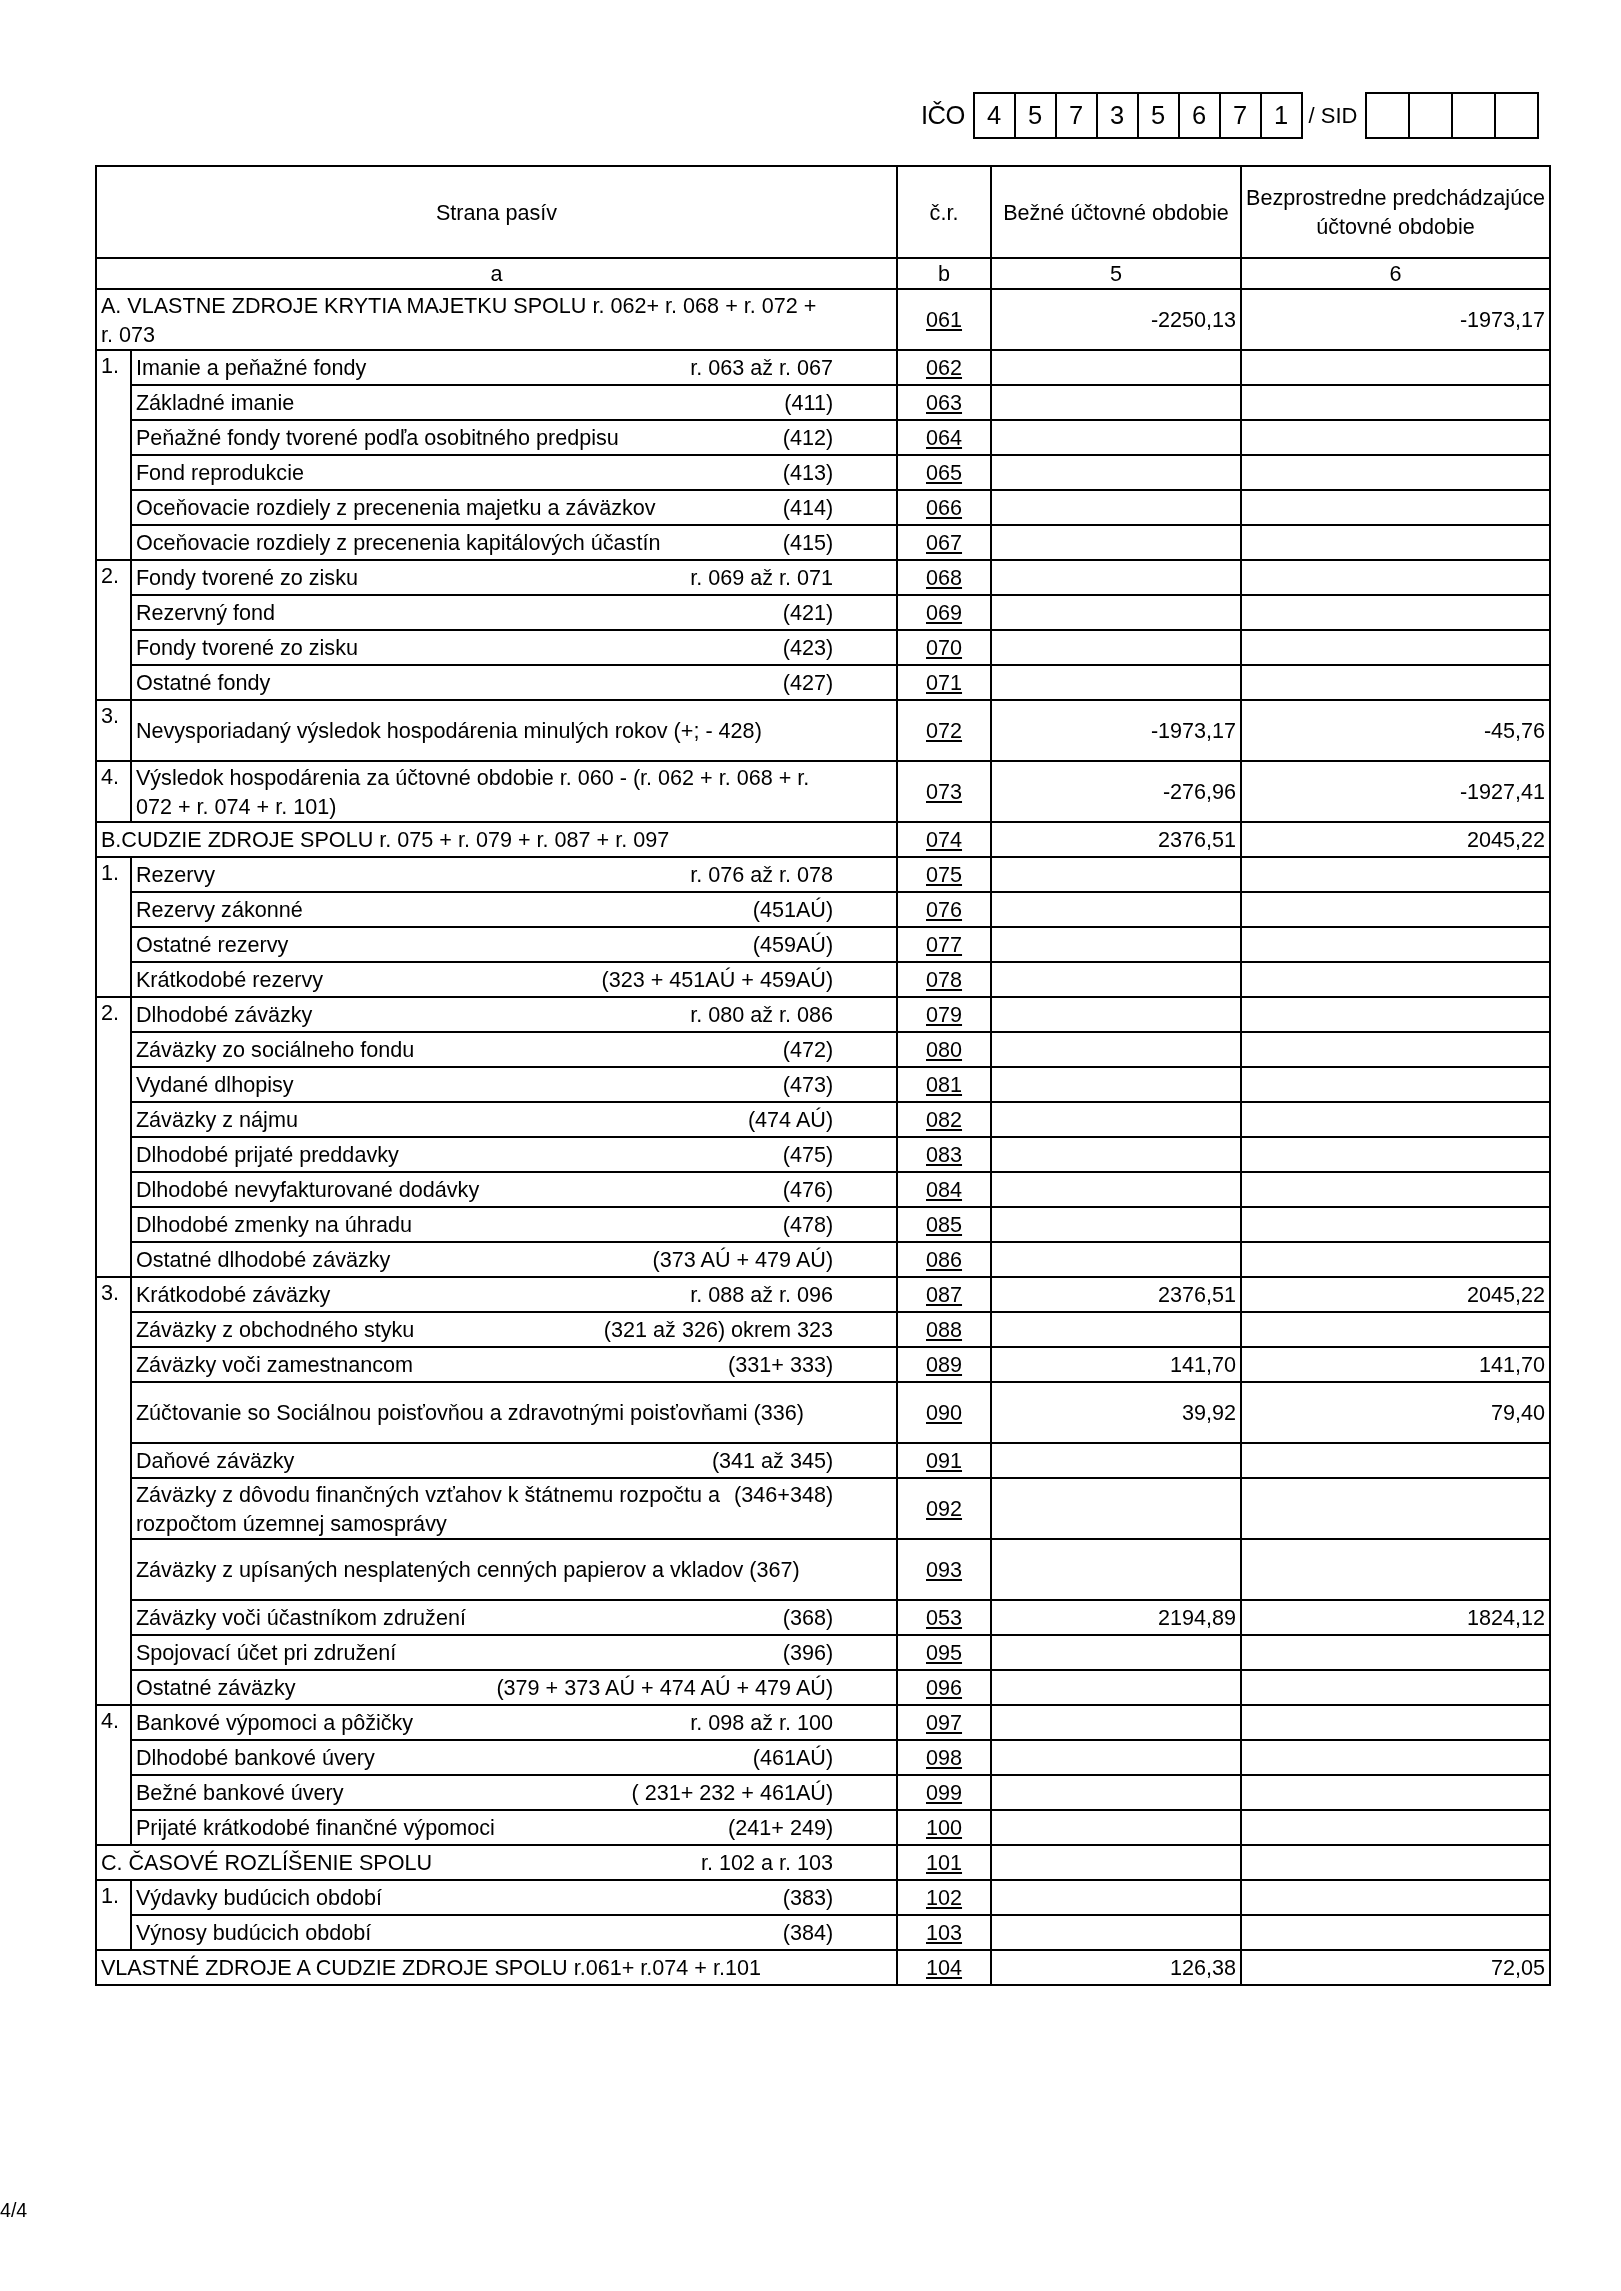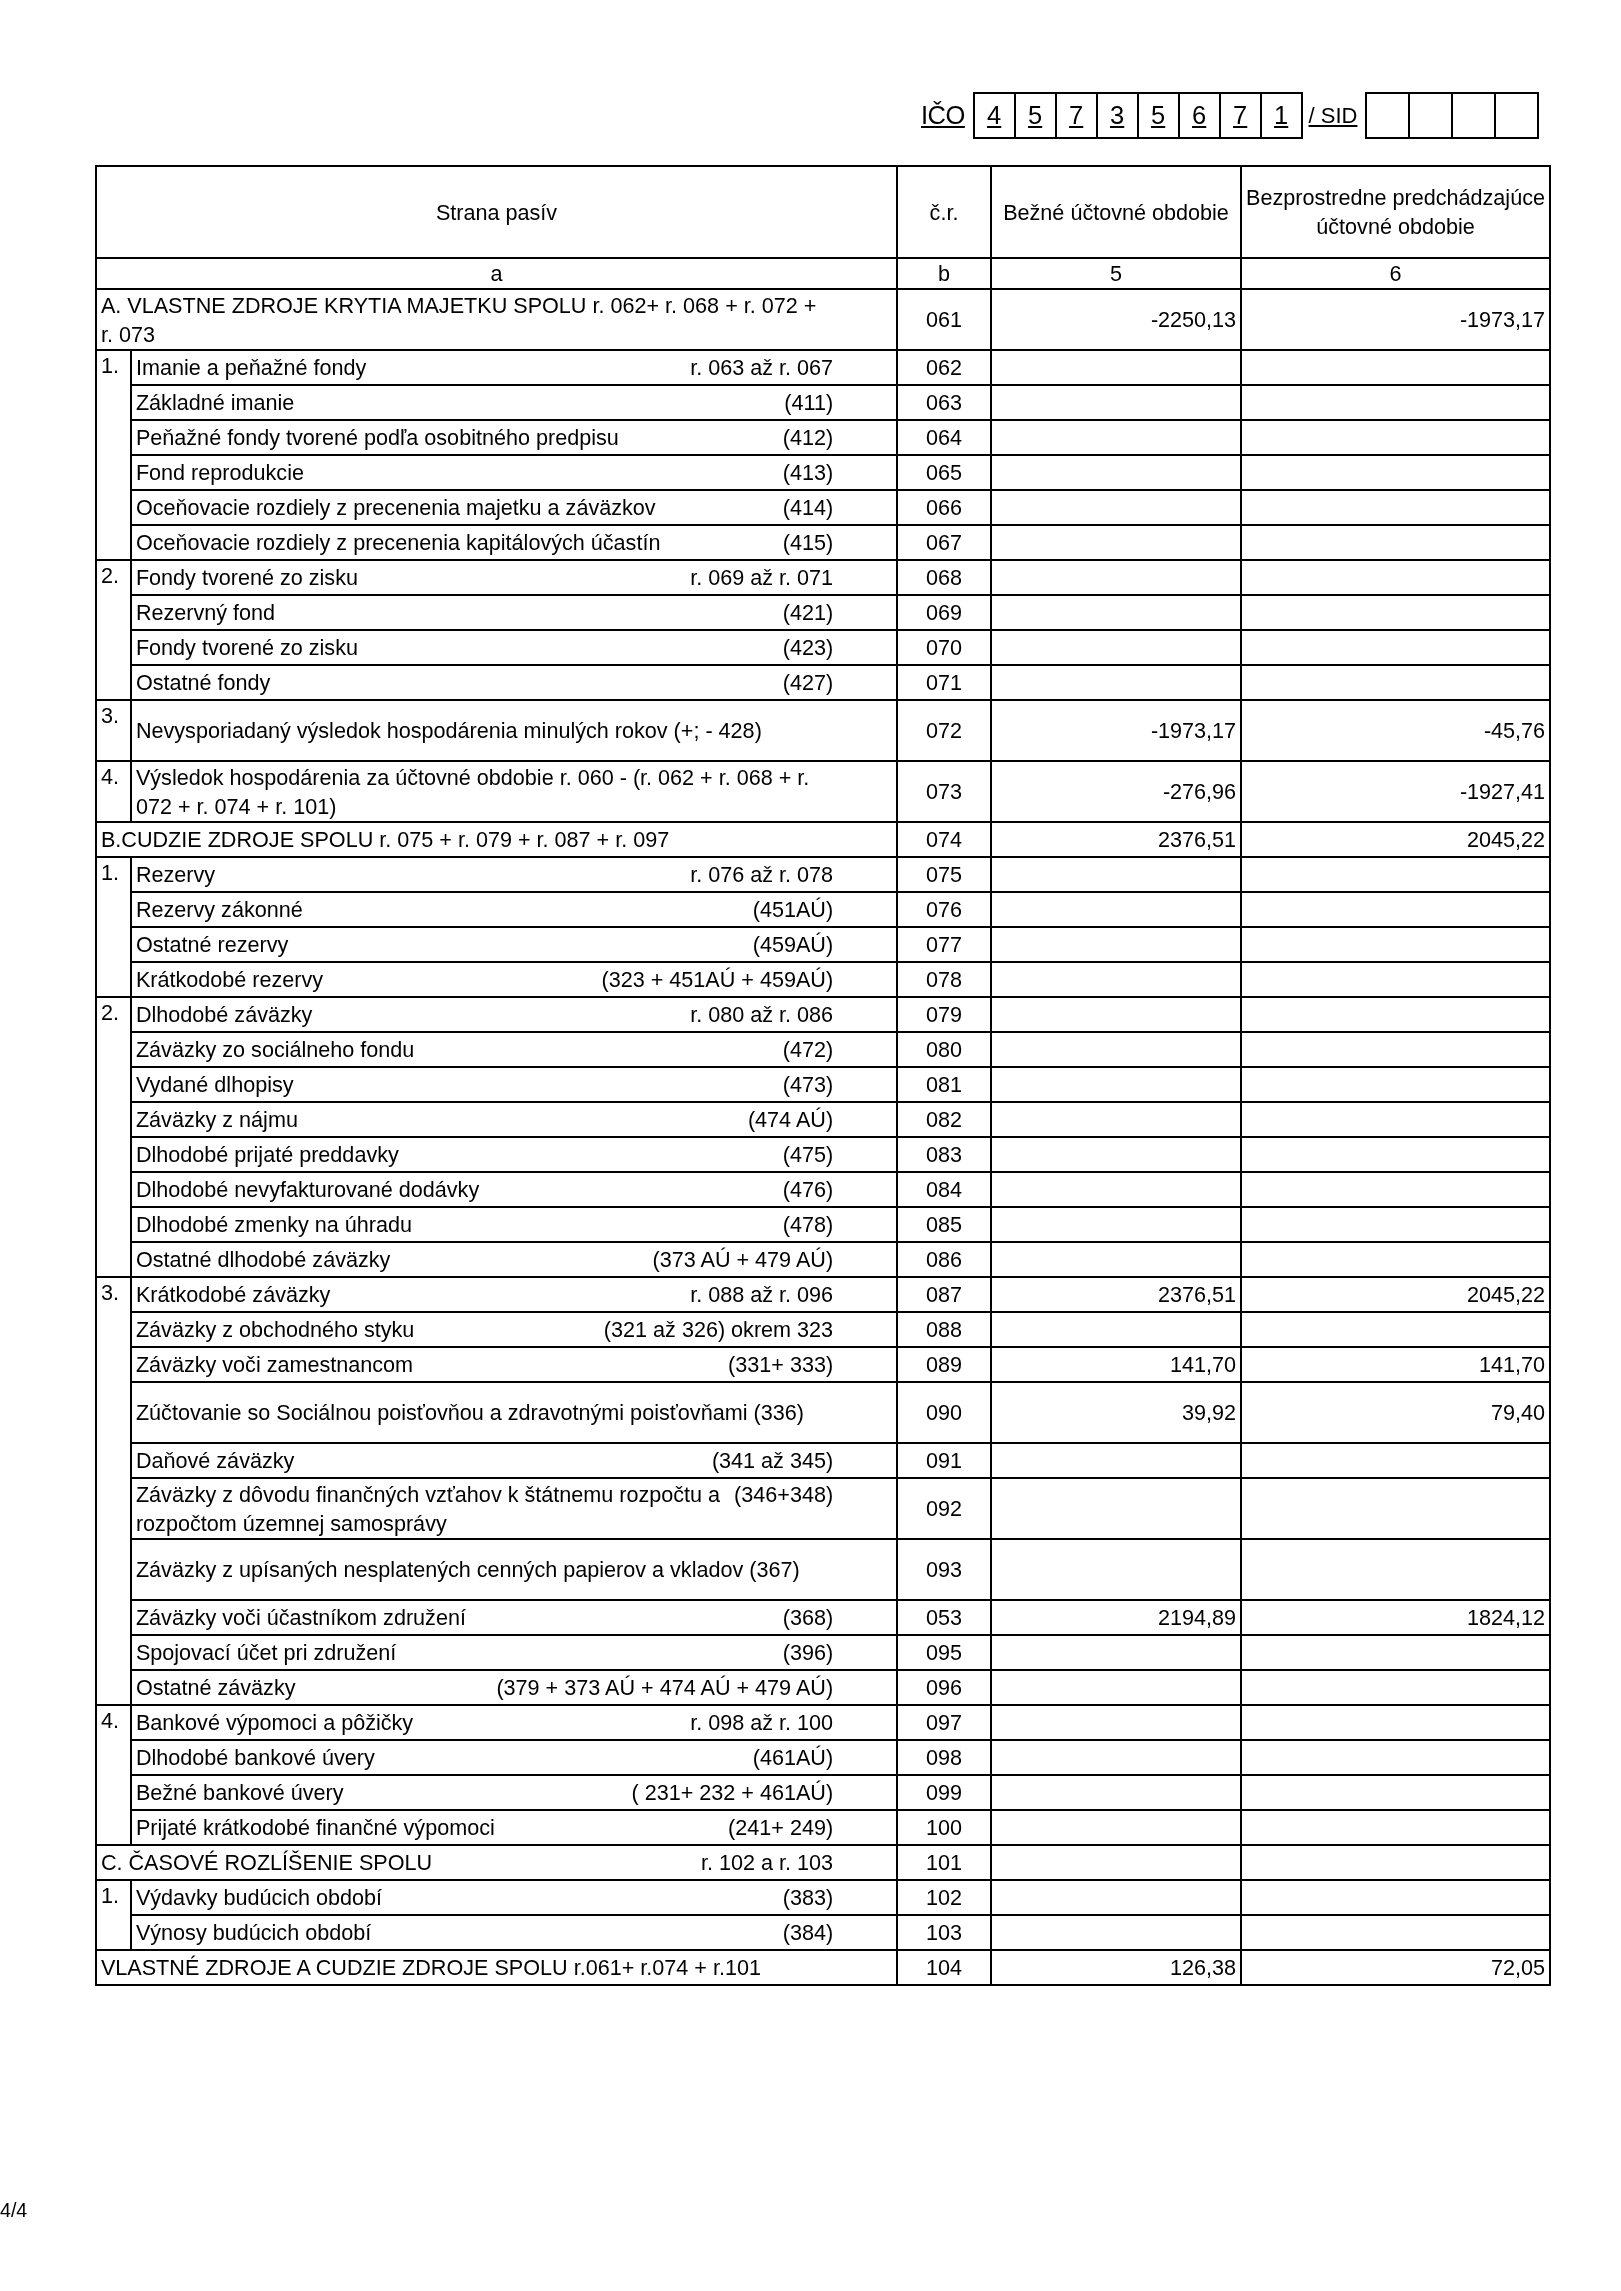--- a/index.html
+++ b/index.html
@@ -2,21 +2,21 @@
 <html><head>
 <meta charset="utf-8">
 <style>
   html, body { margin: 0; padding: 0; background: #ffffff; }
   body {
     width: 1621px; height: 2292px; position: relative; overflow: hidden;
     font-family: "Liberation Sans", "DejaVu Sans", sans-serif; color: #000;
   }
   .ico-wrap {
     position: absolute; top: 92px; left: 921px; height: 47px;
-    display: flex; align-items: center; text-decoration: underline;
+    display: flex; align-items: center;
   }
   .ico-label { font-size: 25.5px; margin-right: 7.8px; letter-spacing: -0.5px; }
   .box-row { display: flex; border: 2.9px solid #000; height: 43px; }
   .box-cell {
     width: 39px; height: 43px; border-right: 2px solid #000;
     display: flex; align-items: center; justify-content: center; font-size: 25.5px;
   }
   .box-cell:last-child { border-right: none; }
   .sid-label { font-size: 22px; margin: 0 7.8px 0 5.9px; }
   .sid-row .box-cell { width: 41px; }
@@ -31,21 +31,21 @@
     vertical-align: middle; font-weight: normal;
   }
   table.pasiva tr { border-top: 2.9px solid #000; padding-left: 40px; }
   col.c-num { width: 35px; }
   col.c-text { width: 766px; }
   col.c-cr { width: 94px; }
   col.c-v5 { width: 250px; }
   col.c-v6 { width: 309px; }
   th.h-main { height: 90px; text-align: center; font-weight: bold; font-size: 21.6px; }
   th.h-sub { height: 27.4px; line-height: 25.5px; text-align: center; font-weight: normal; }
-  td.cr { text-align: center; }
+  td.cr { text-align: center; text-decoration: underline; }
   td.val { text-align: right; padding-right: 11.8px; }
   .bold { font-weight: bold; }
   .text-cell { display: flex; justify-content: space-between; }
   .text-cell .ref { padding-right: 59px; white-space: pre; text-align: center; }
   .r1 { height: 35px; }
   .r2 { height: 61px; }
   td.wrap { line-height: 27.4px; margin-top: 9px; }
   .footer {
     position: absolute; top: 2199px; left: 0; width: 1495px; text-align: left;
     font-size: 19.6px;

